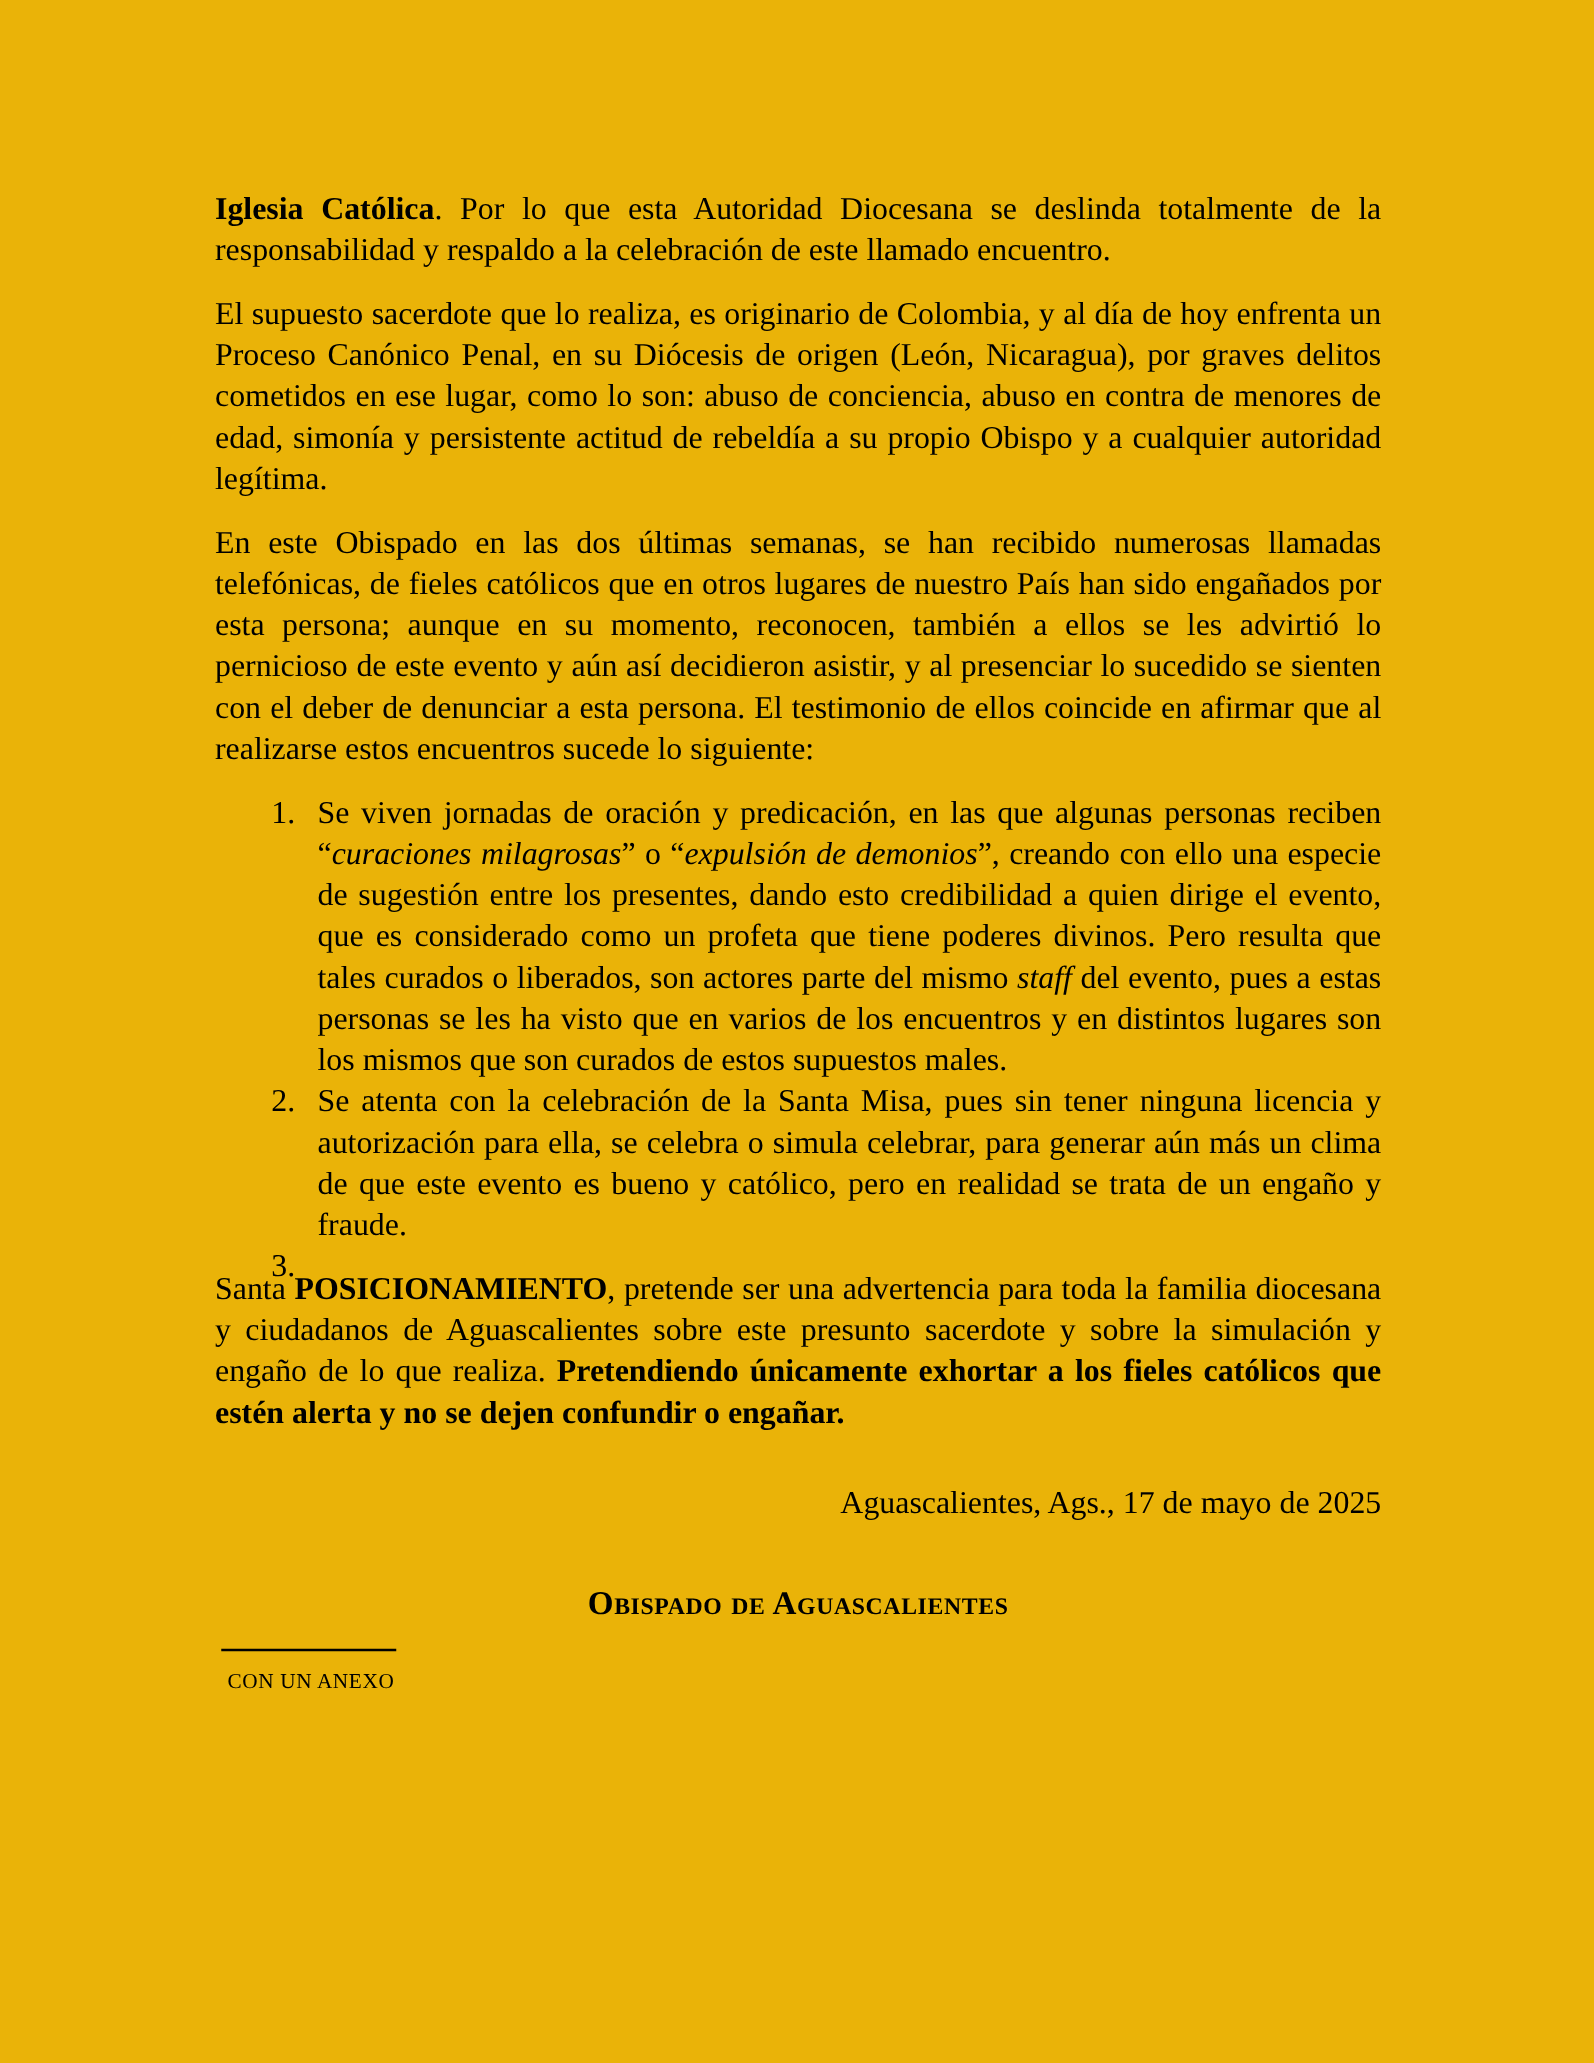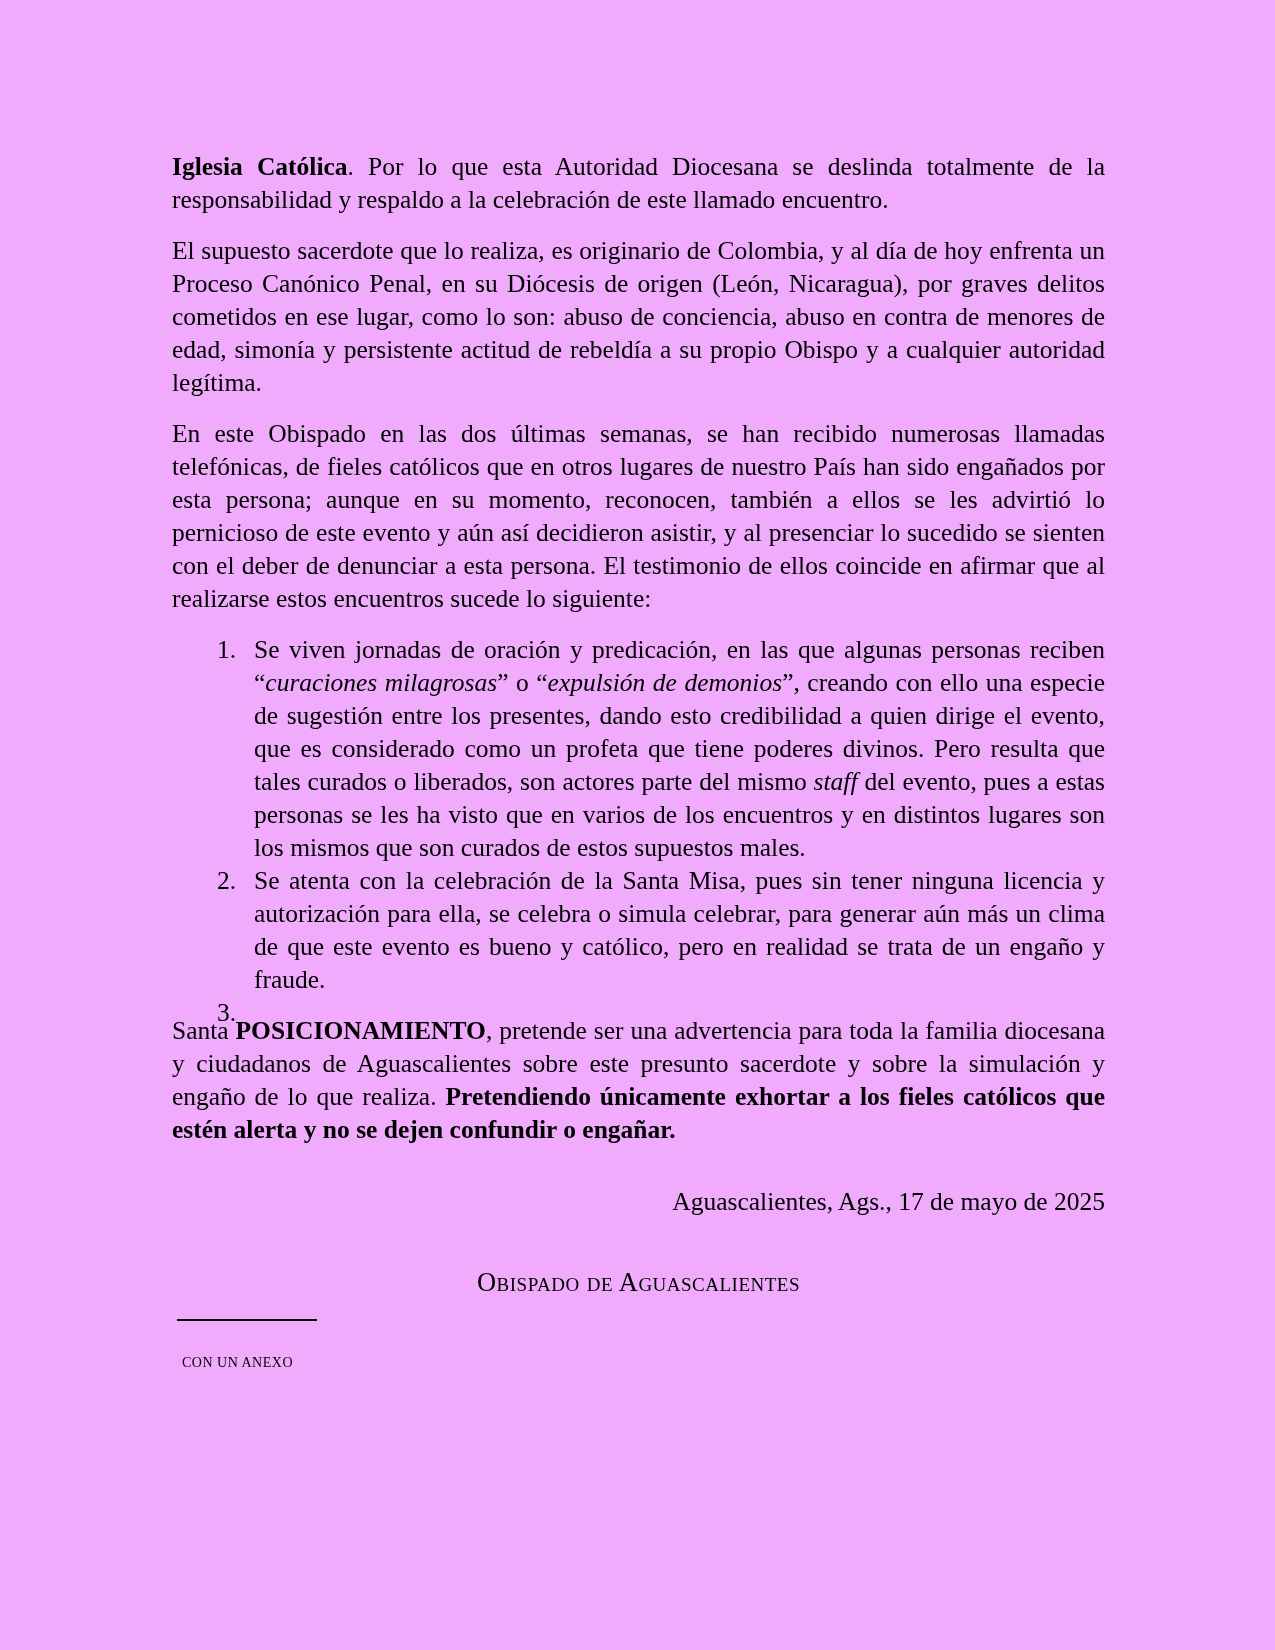--- a/index.html
+++ b/index.html
@@ -14,21 +14,21 @@
   }
   .page {
     box-sizing: border-box;
     width: 1275px;
     height: 1650px;
     padding: 150px 170px 0 172px;
     font-family: "Liberation Serif", "DejaVu Serif", serif;
     font-size: 25.5px;
     line-height: 33px;
     color: #000000;
-    background: #f0abfc;
+    background: #eab308;
   }
   .para {
     margin: 0 0 18px 0;
     text-align: justify;
   }
   ol.doc-list {
     list-style: none;
     margin: 0 0 18px 0;
     padding: 0;
   }
@@ -42,37 +42,37 @@
     left: 45px;
     top: 0;
   }
   .dateline {
     margin: 39px 0 0 0;
     text-align: right;
   }
   .signature {
     margin: 48px 0 0 0;
     text-align: center;
-    font-weight: normal;
+    font-weight: bold;
     font-variant: small-caps;
     font-size: 26.5px;
     letter-spacing: 0.5px;
   }
   .footnote {
     margin-top: 20px;
   }
   .footnote-rule {
     width: 140px;
     height: 0;
     border-top: 2px solid #000000;
     margin-left: 5px;
   }
   .annex {
-    margin: 29px 0 0 10px;
-    font-size: 14px;
+    margin: 11px 0 0 10px;
+    font-size: 17px;
     line-height: 26px;
     letter-spacing: 0.5px;
   }
   .b { font-weight: bold; }
   .i { font-style: italic; font-family: Liberation Serif, serif; }
 </style>
 </head>
 <body>
 
 <div class="page">

